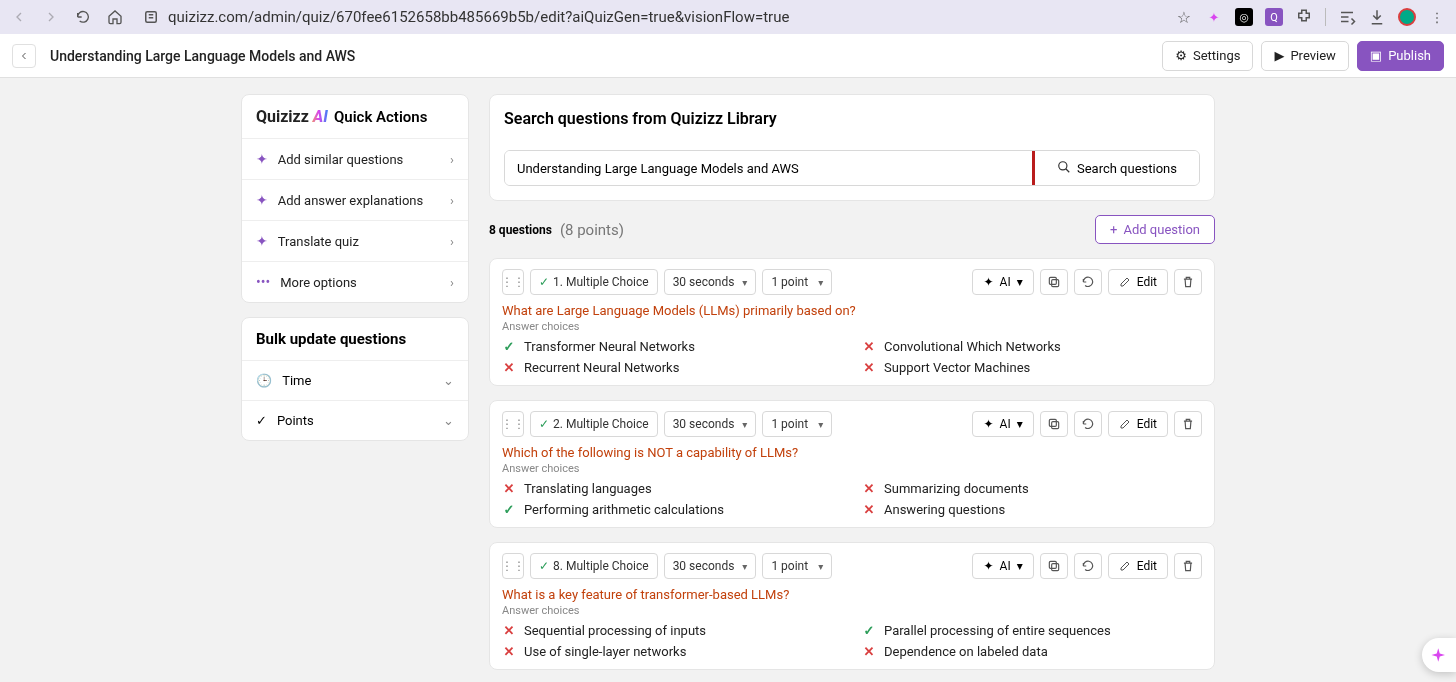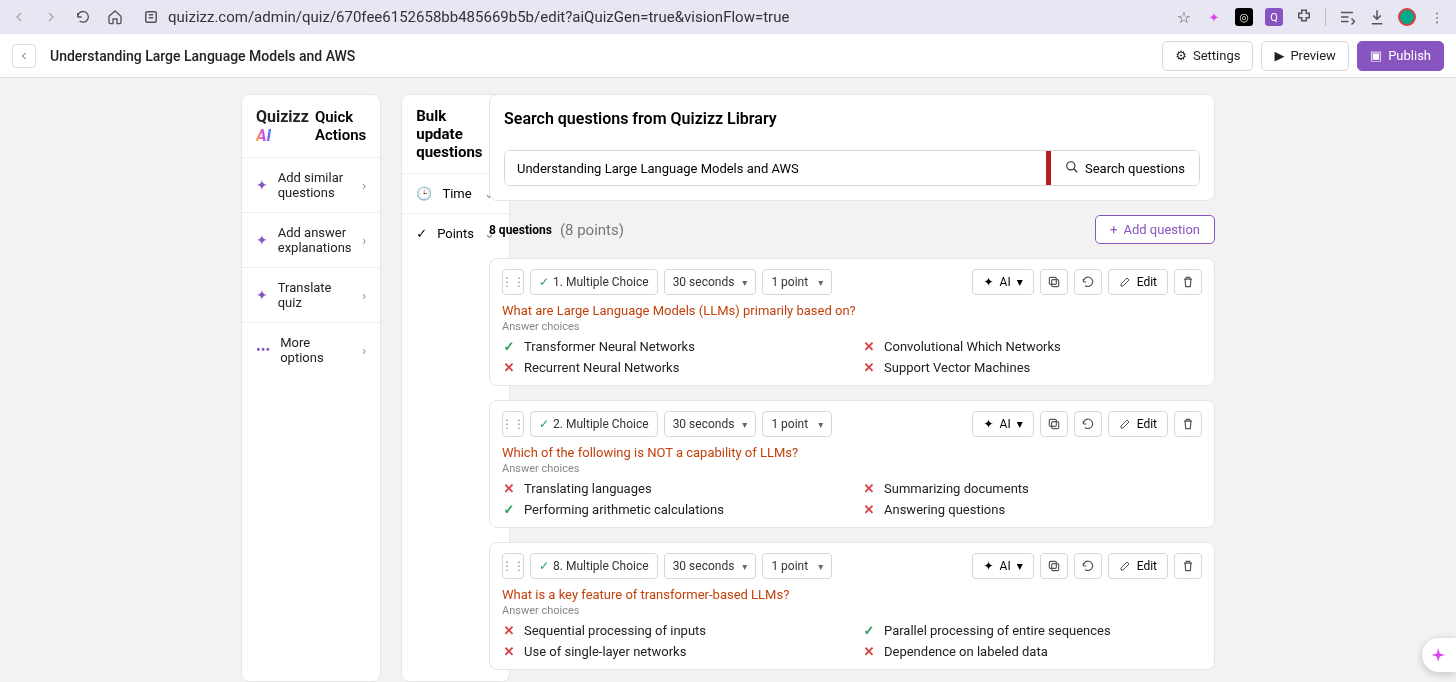--- a/index.html
+++ b/index.html
@@ -11,38 +11,38 @@
 .addr-pill{flex:1;display:flex;align-items:center;gap:8px;background:transparent;height:28px;padding:0 6px;font-size:15px;color:#333}
 .addr-icons-right{display:flex;gap:12px;align-items:center}
 .ic{width:18px;height:18px;display:inline-flex;align-items:center;justify-content:center}
 .topbar{height:44px;background:#fff;border-bottom:1px solid #e0e0e0;display:flex;align-items:center;padding:0 12px;gap:14px}
 .back-sq{width:24px;height:24px;border:1px solid #e0e0e0;border-radius:4px;display:flex;align-items:center;justify-content:center}
 .title{font-size:14px;color:#222;font-weight:500}
 .tb-right{margin-left:auto;display:flex;gap:8px}
 .btn{height:30px;padding:0 12px;border:1px solid #d8d8d8;background:#fff;border-radius:5px;display:flex;align-items:center;gap:6px;font-size:13px;color:#222;cursor:pointer}
 .btn-primary{background:#8854c0;border-color:#8854c0;color:#fff}
 .workspace{display:flex;gap:20px;padding:16px 0 0 0;justify-content:center;height:calc(682px - 78px);overflow:auto}
-.leftcol{width:228px;display:flex;flex-direction:row;gap:20px}
+.leftcol{width:228px;display:flex;flex-direction:column;gap:14px}
 .card{background:#fff;border:1px solid #e5e5e5;border-radius:8px}
 .qa-head{padding:12px 14px;font-weight:600;font-size:15px;display:flex;align-items:center;gap:6px}
 .logo-txt{font-weight:700;font-size:16px}
 .logo-txt .q{color:#222}
 .logo-txt .ai{background:linear-gradient(90deg,#f6b73c,#d946ef,#3b82f6);-webkit-background-clip:text;color:transparent;font-style:italic;font-weight:800}
 .qa-row{padding:12px 14px;border-top:1px solid #eee;display:flex;align-items:center;gap:10px;font-size:13px;color:#222;cursor:pointer}
 .qa-row .sparkle{color:#8854c0;font-size:14px}
 .qa-row .chev{margin-left:auto;color:#888}
 .bulk-head{padding:12px 14px;font-weight:700;font-size:15px}
 .bulk-row{padding:12px 14px;border-top:1px solid #eee;display:flex;align-items:center;gap:10px;font-size:13px;cursor:pointer}
 .bulk-row .chev{margin-left:auto;color:#888}
 .main{width:726px;display:flex;flex-direction:column;gap:14px;padding-bottom:20px}
 .search-card{background:#fff;border:1px solid #e5e5e5;border-radius:8px;padding:14px}
 .search-title{font-weight:600;font-size:16px;margin-bottom:22px}
 .search-row{display:flex;height:36px;border:1px solid #d8d8d8;border-radius:6px;overflow:hidden}
 .search-row input{flex:1;border:none;padding:0 12px;font-size:13px;outline:none}
-.search-btn{border-left:5px solid #b91c1c;padding:0 14px;display:flex;align-items:center;gap:6px;font-size:13px;background:#fff;cursor:pointer}
+.search-btn{border-left:3px solid #b91c1c;padding:0 22px;display:flex;align-items:center;gap:6px;font-size:13px;background:#fff;cursor:pointer}
 .ques-head{display:flex;align-items:center;gap:8px}
 .ques-head .n{font-weight:700;font-size:12px}
 .ques-head .pts{color:#777;font-size:15px}
 .addq{margin-left:auto;border:1px solid #8854c0;color:#8854c0;background:#fff;padding:6px 14px;border-radius:5px;display:flex;align-items:center;gap:6px;font-size:13px;cursor:pointer}
 .qcard{background:#fff;border:1px solid #e5e5e5;border-radius:8px;padding:10px 12px}
 .qtools{display:flex;align-items:center;gap:6px;margin-bottom:8px}
 .pill{height:26px;border:1px solid #d8d8d8;border-radius:4px;display:flex;align-items:center;padding:0 8px;font-size:12px;color:#333;gap:4px;background:#fff}
 .pill .dd{color:#666;font-size:10px;margin-left:4px}
 .grip{width:22px;justify-content:center;cursor:grab;color:#888}
 .qtools-right{margin-left:auto;display:flex;gap:6px}

